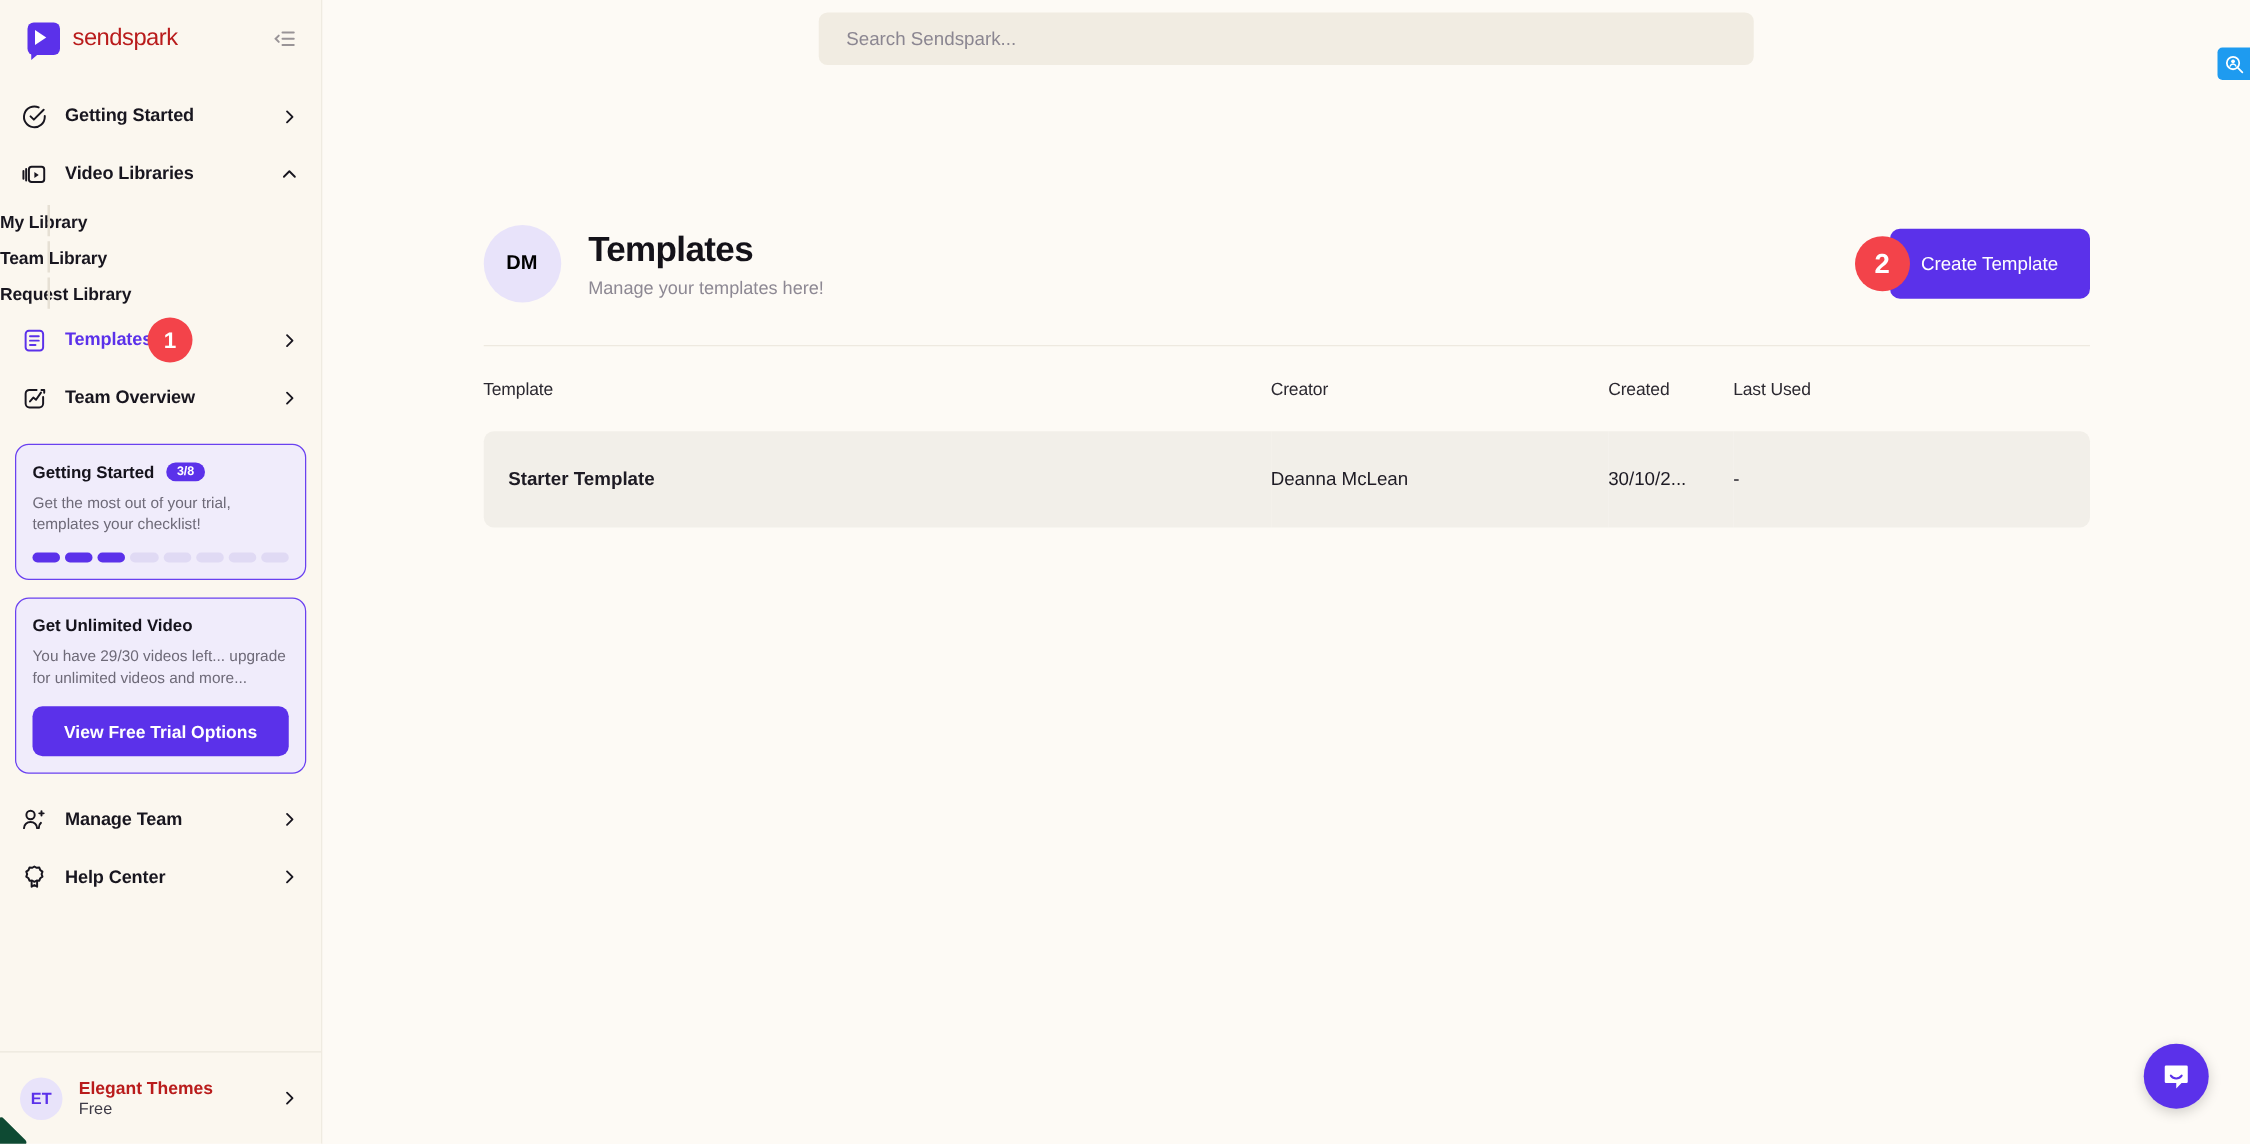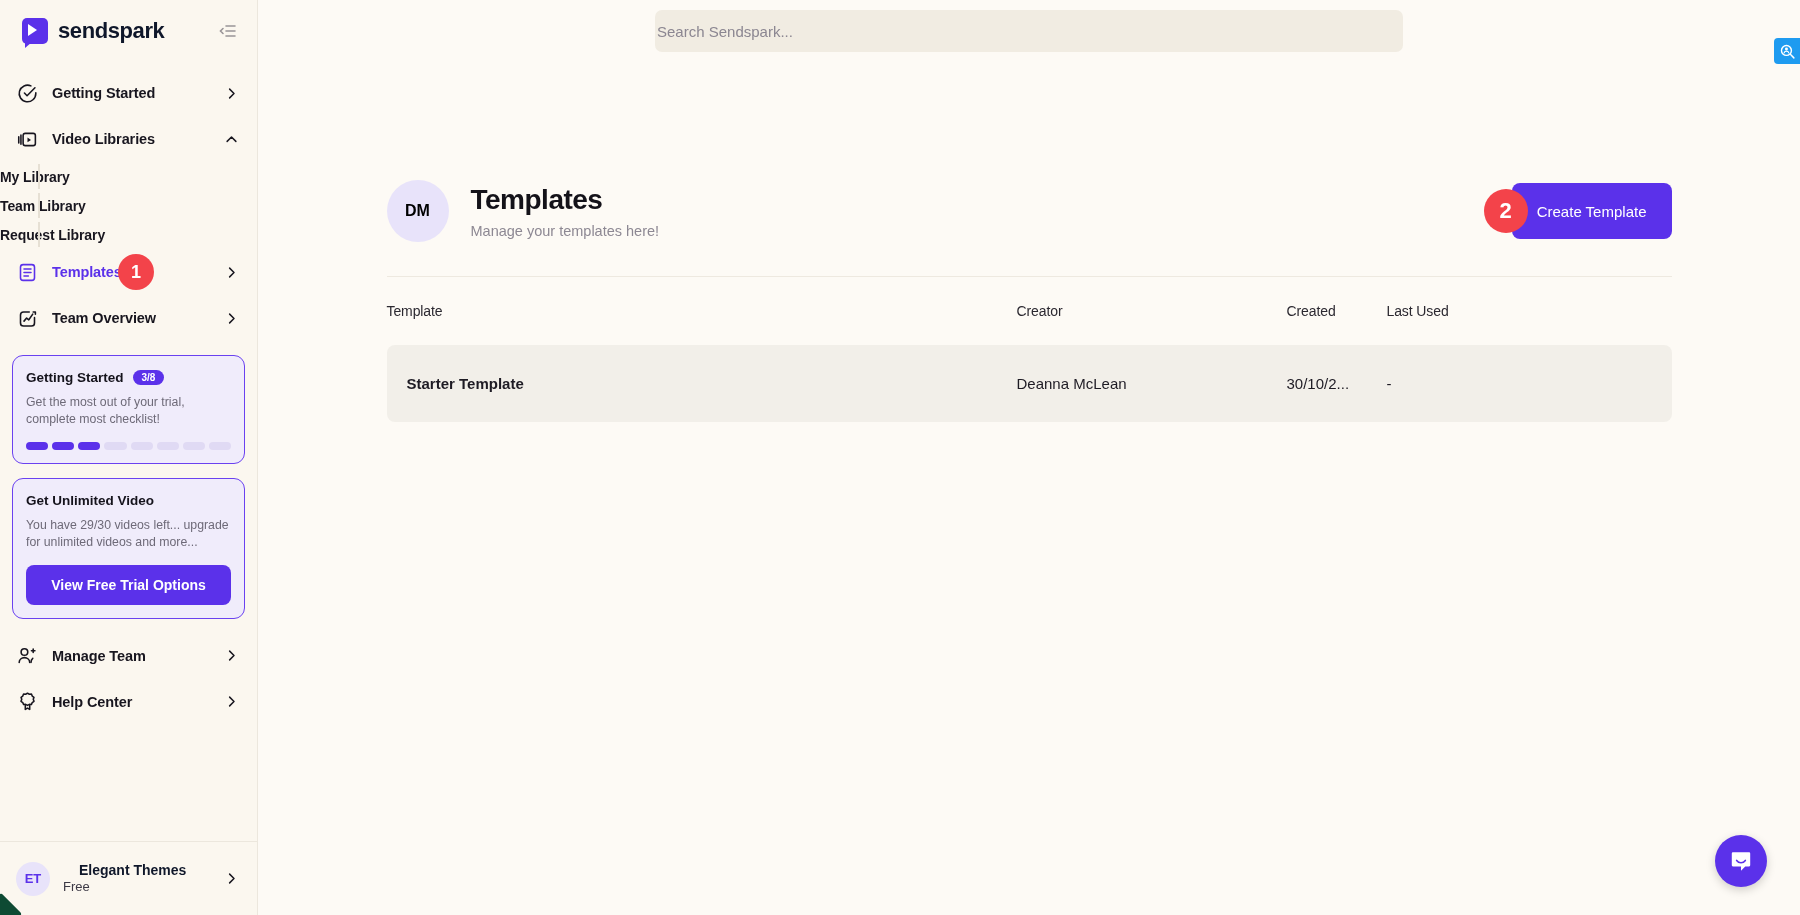--- a/index.html
+++ b/index.html
@@ -31,21 +31,21 @@
     content: ""; position: absolute; left: 6px; top: 6px;
     border-left: 9px solid #fff;
     border-top: 6px solid transparent;
     border-bottom: 6px solid transparent;
   }
   .logo-mark:before {
     content: ""; position: absolute; left: 3px; bottom: -4px;
     border-left: 7px solid #5b31ea;
     border-bottom: 6px solid transparent;
   }
-  .brand-text { font-size: 22px; font-weight: bold; color: #0f172a; letter-spacing: -0.4px; }
+  .brand-text { font-size: 19px; font-weight: normal; color: #b91c1c; letter-spacing: -0.4px; }
   .collapse-btn {
     margin-left: auto; width: 22px; height: 22px; opacity: .55;
     display: flex; align-items: center; justify-content: center; cursor: pointer;
   }
 
   .nav { padding-top: 8px; }
   .nav-item {
     height: 46px; display: flex; align-items: center;
     padding: 0 18px 0 16px; gap: 14px; cursor: pointer;
     position: relative;
@@ -97,34 +97,34 @@
   .footer-user {
     margin-top: auto; height: 74px; display: flex; align-items: center;
     padding: 0 18px 0 16px; gap: 13px; cursor: pointer;
     border-top: 1px solid #ece7dd;
   }
   .avatar-sm {
     width: 34px; height: 34px; border-radius: 50%; background: #e8e3fa;
     color: #5b31ea; font-size: 13px; font-weight: bold;
     display: flex; align-items: center; justify-content: center; flex: 0 0 34px;
   }
-  .fu-name { font-size: 14px; font-weight: bold; color: #0f172a; line-height: 1.25; margin-left: 16px; }
+  .fu-name { font-size: 14px; font-weight: bold; color: #b91c1c; line-height: 1.25; }
   .fu-plan { font-size: 13px; color: #3d3a46; line-height: 1.25; }
   .corner-leaf {
     position: absolute; left: -14px; bottom: -14px; width: 30px; height: 30px;
     background: #0e4a33; transform: rotate(45deg); border-radius: 3px;
   }
 
   
   .main { flex: 1; position: relative; background: #fdfaf5; }
   .topbar { height: 62px; display: flex; align-items: center; justify-content: center; position: relative; }
   .search-wrap { width: 748px; }
   .search-input {
     width: 100%; height: 42px; border: none; border-radius: 7px;
-    background: #f1ece2; padding: 0 2px; font-size: 15px; color: #55515c;
+    background: #f1ece2; padding: 0 22px; font-size: 15px; color: #55515c;
     font-family: "Liberation Sans", sans-serif; outline: none;
   }
   .search-input::placeholder { color: #8b8691; }
   .assist-icon {
     position: absolute; right: 0px; top: 38px; width: 26px; height: 26px;
     background: #1e9bf0; border-radius: 4px 0 0 4px;
     display: flex; align-items: center; justify-content: center; cursor: pointer;
   }
 
   .content { padding: 118px 0 0 0; }
@@ -277,21 +277,21 @@
             </svg>
         </span>
       </div>
     </nav>
 
     <div class="card">
       <div class="card-head">
         <span class="card-title">Getting Started</span>
         <span class="pill">3/8</span>
       </div>
-      <div class="card-sub">Get the most out of your trial, complete most checklist!</div>
+      <div class="card-sub">Get the most out of your trial, templates your checklist!</div>
       <div class="progress">
         <span class="seg on"></span>
         <span class="seg on"></span>
         <span class="seg on"></span>
         <span class="seg"></span>
         <span class="seg"></span>
         <span class="seg"></span>
         <span class="seg"></span>
         <span class="seg"></span>
       </div>

